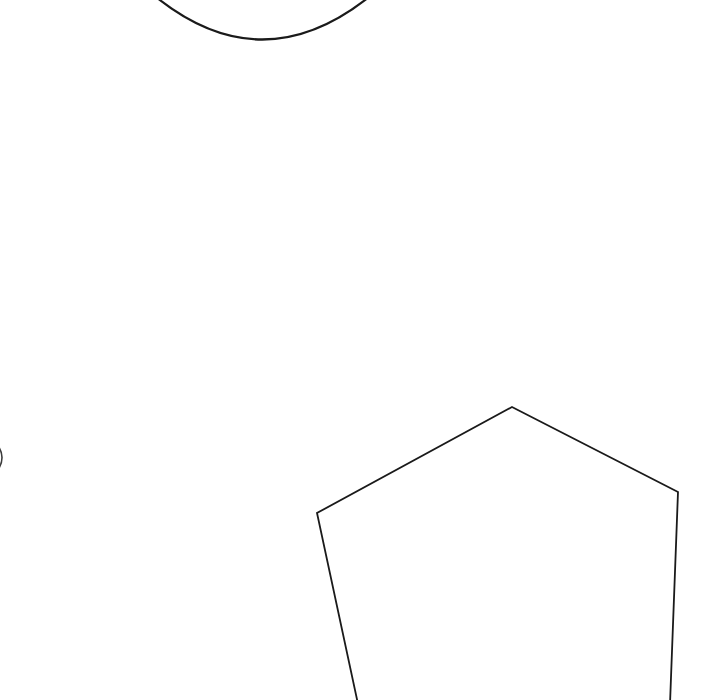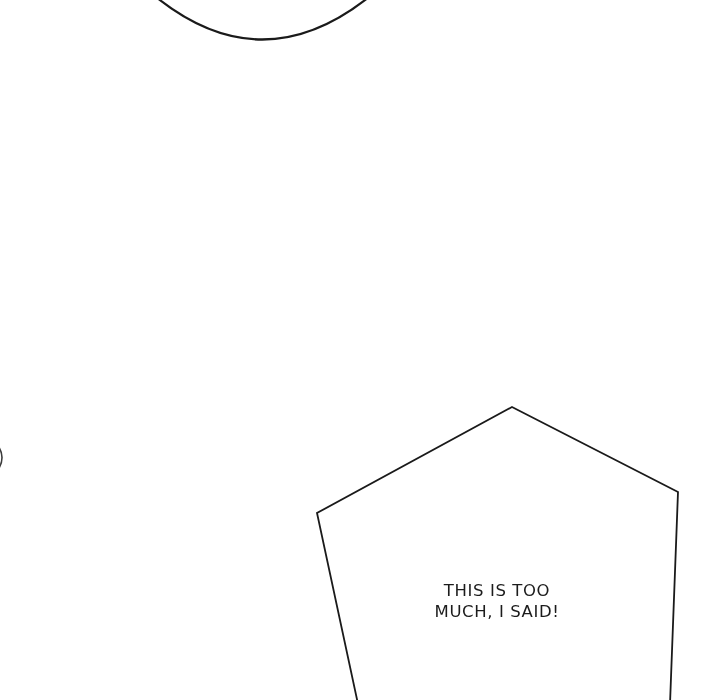--- a/index.html
+++ b/index.html
@@ -64,18 +64,14 @@
 
   <svg class="art-layer" viewBox="0 0 720 700" xmlns="http://www.w3.org/2000/svg">
 
     <path class="bubble-curve" d="M 156,-3 Q 262,82 369,-3" stroke="#1a1a1a"></path>
 
     <path class="edge-stroke" d="M -2,446 Q 6,457 -2,470" stroke="#1a1a1a"></path>
 
     <path class="pentagon-bubble" d="M 512,407 L 678,492 L 670,704 L 358,704 L 317,513 Z" stroke="#1a1a1a"></path>
   </svg>
 
-  <div class="speech-text">
-    <span class="line">THIS IS TOO</span>
-    <span class="line">MUCH, I SAID!</span>
-  </div>
 
 </div>
 
 </body></html>

